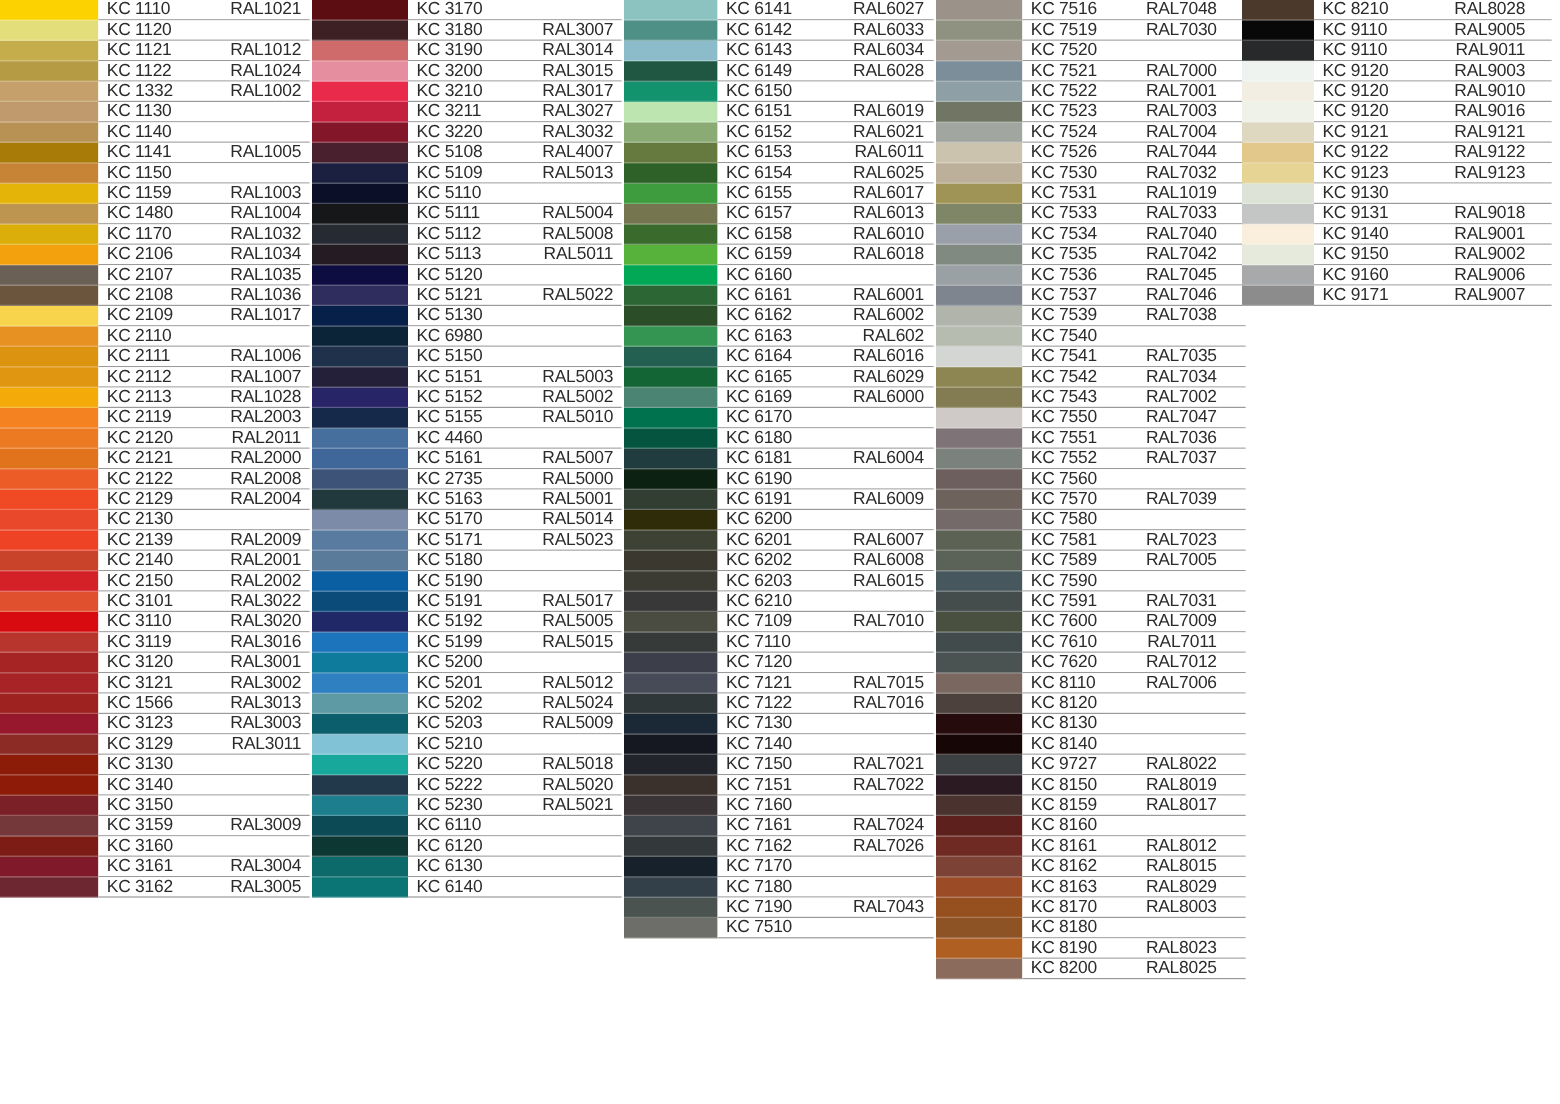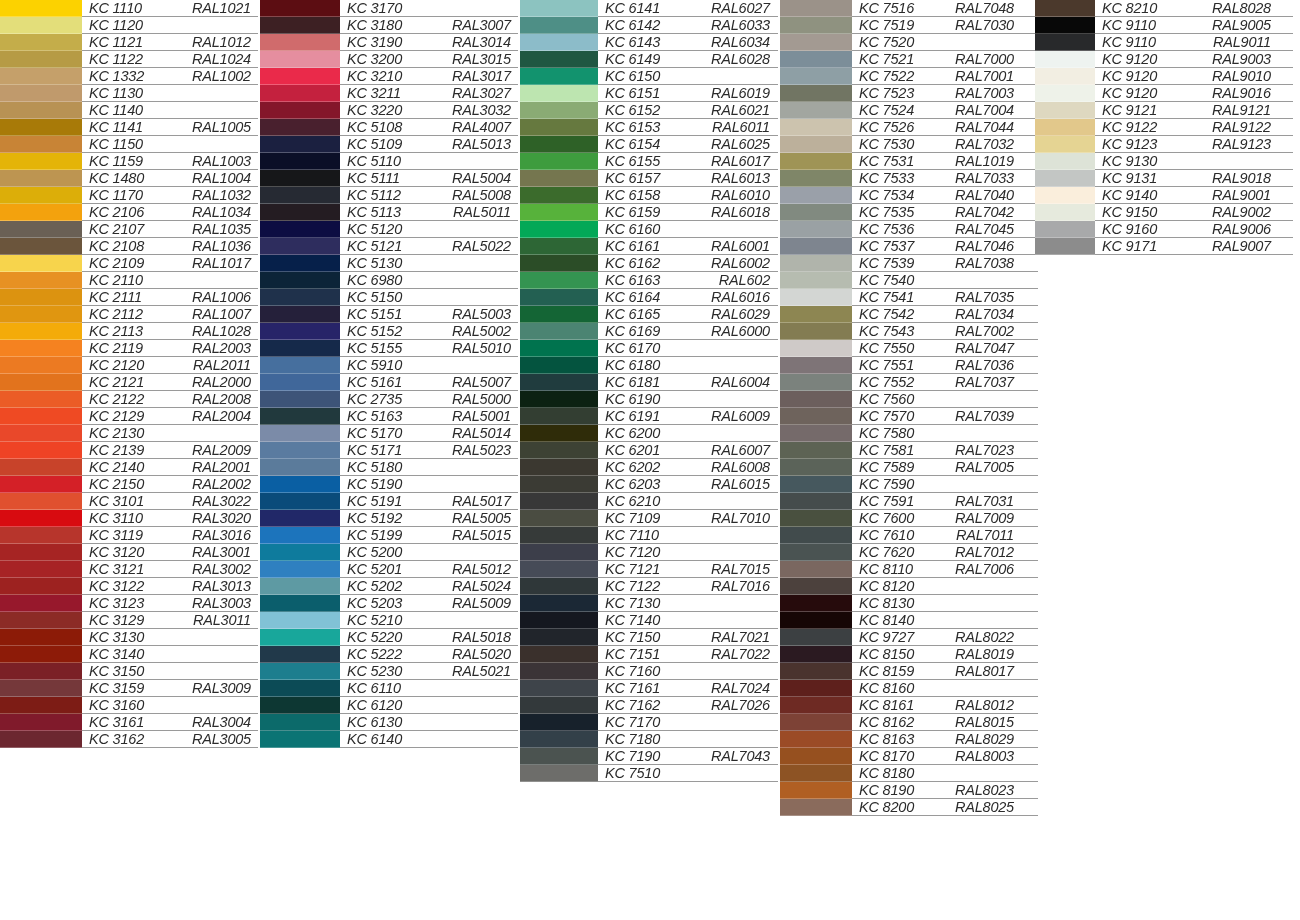--- a/index.html
+++ b/index.html
@@ -11,21 +11,20 @@
   body {
     width: 1300px;
     height: 920px;
     font-family: "Liberation Sans", sans-serif;
     overflow: hidden;
   }
   #chart-root {
     position: relative;
     width: 1300px;
     height: 920px;
-    font-style: italic;
   }
   .color-column {
     position: absolute;
     top: 0;
     width: 258px;
   }
   .color-row {
     display: flex;
     align-items: stretch;
     height: 17px;
@@ -320,21 +319,21 @@
       <div class="color-row">
         <div class="swatch" style="background: rgb(167, 35, 37);"></div>
         <div class="labels">
           <span class="kc-code">KC 3121</span>
           <span class="ral-code">RAL3002</span>
         </div>
       </div>
       <div class="color-row">
         <div class="swatch" style="background: rgb(157, 34, 32);"></div>
         <div class="labels">
-          <span class="kc-code">KC 3122</span>
+          <span class="kc-code">KC 1566</span>
           <span class="ral-code">RAL3013</span>
         </div>
       </div>
       <div class="color-row">
         <div class="swatch" style="background: rgb(151, 24, 44);"></div>
         <div class="labels">
           <span class="kc-code">KC 3123</span>
           <span class="ral-code">RAL3003</span>
         </div>
       </div>
@@ -539,21 +538,21 @@
       <div class="color-row">
         <div class="swatch" style="background: rgb(21, 41, 74);"></div>
         <div class="labels">
           <span class="kc-code">KC 5155</span>
           <span class="ral-code">RAL5010</span>
         </div>
       </div>
       <div class="color-row">
         <div class="swatch" style="background: rgb(70, 111, 158);"></div>
         <div class="labels">
-          <span class="kc-code">KC 5910</span>
+          <span class="kc-code">KC 4460</span>
           <span class="ral-code"></span>
         </div>
       </div>
       <div class="color-row">
         <div class="swatch" style="background: rgb(64, 103, 154);"></div>
         <div class="labels">
           <span class="kc-code">KC 5161</span>
           <span class="ral-code">RAL5007</span>
         </div>
       </div>

